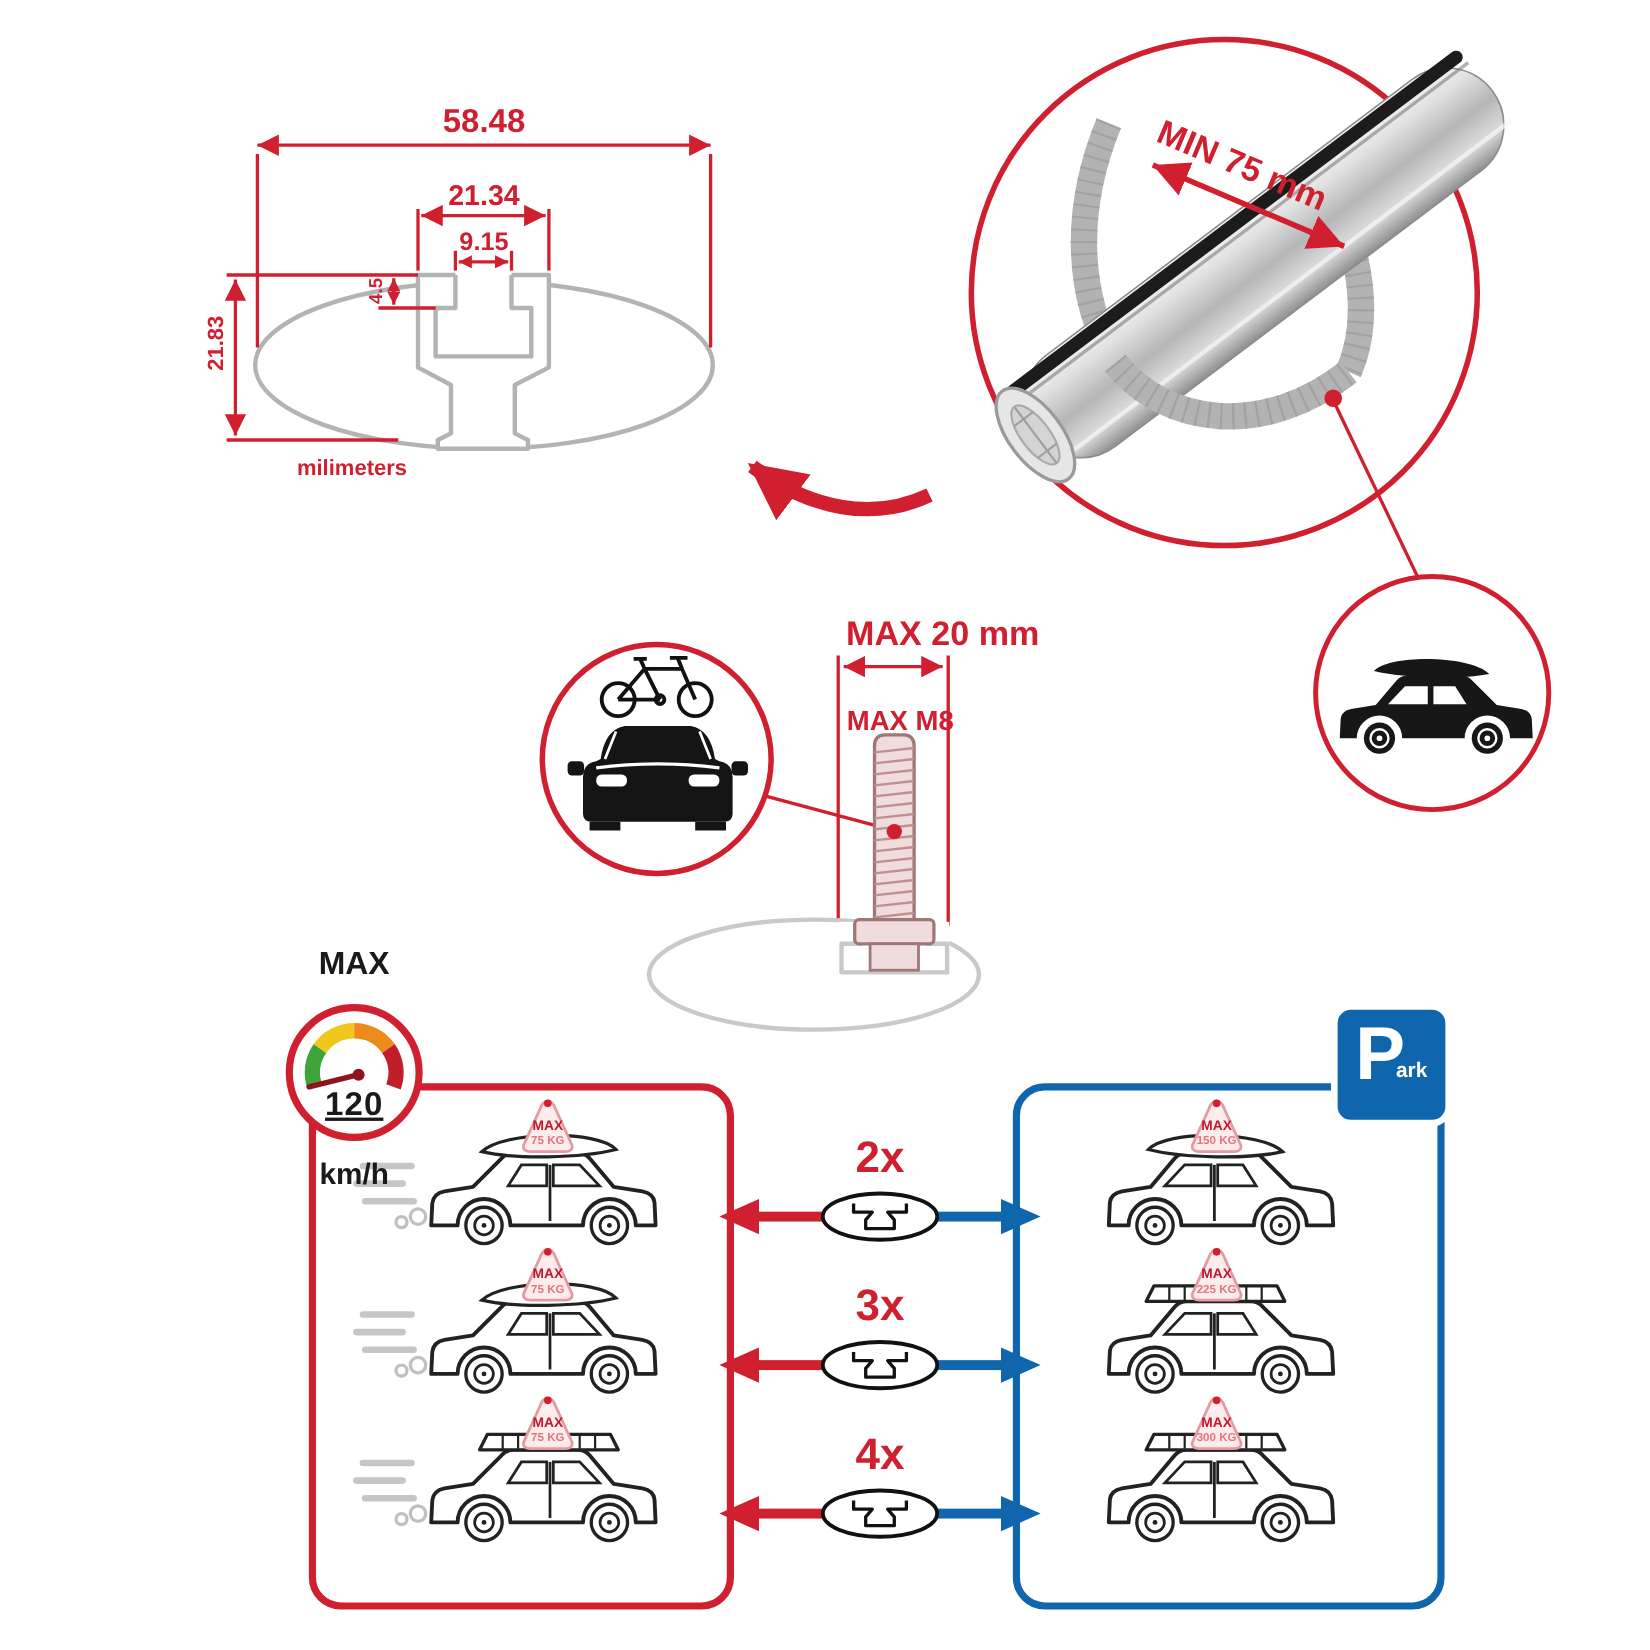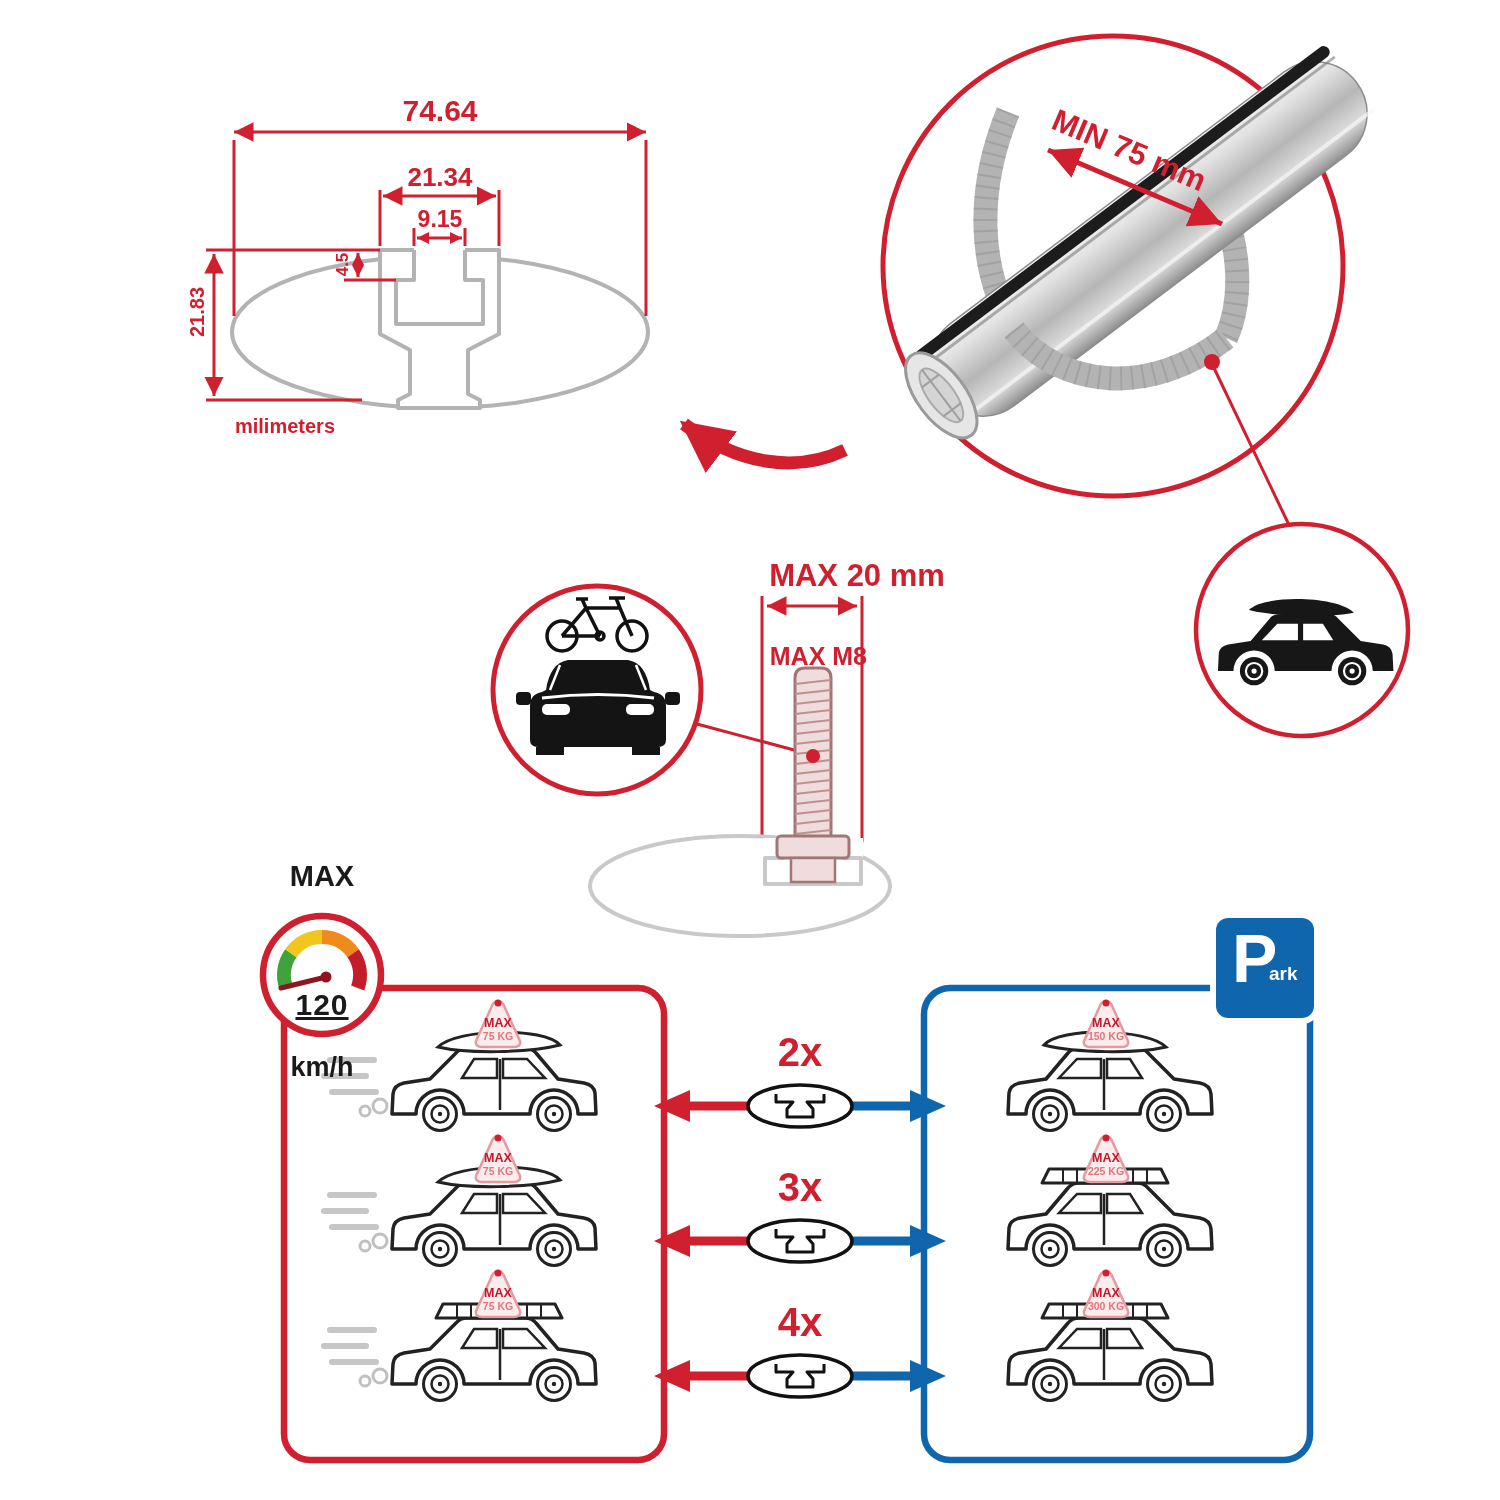--- a/index.html
+++ b/index.html
@@ -281,26 +281,26 @@
     <circle cx="322" cy="975" r="59" fill="#fff" stroke="#d01f2f" stroke-width="6.5"></circle>
     <path d="M286.3,988 A38,38 0 0 1 290.9,953.2" fill="none" stroke="#3fa33a" stroke-width="14"></path>
     <path d="M290.9,953.2 A38,38 0 0 1 322,937" fill="none" stroke="#f2c71d" stroke-width="14"></path>
     <path d="M322,937 A38,38 0 0 1 353.1,953.2" fill="none" stroke="#ef8b1d" stroke-width="14"></path>
     <path d="M353.1,953.2 A38,38 0 0 1 357.7,988" fill="none" stroke="#c21d2a" stroke-width="14"></path>
     <line x1="326" y1="977" x2="281" y2="988" stroke="#8f1420" stroke-width="5" stroke-linecap="round"></line>
     <circle cx="326" cy="977" r="5.5" fill="#8f1420"></circle>
   </g>
 </svg>
 
-<div class="lbl f30" style="left:370px;top:96px;width:140px;">74.64</div>
+<div class="lbl f30" style="left:370px;top:96px;width:140px;">58.48</div>
 <div class="lbl f26" style="left:380px;top:164px;width:120px;">21.34</div>
 <div class="lbl f23" style="left:395px;top:208px;width:90px;">9.15</div>
 <div class="lbl f17 rot-ccw" style="left:320px;top:256px;width:44px;">4.5</div>
 <div class="lbl f20 rot-ccw" style="left:142px;top:302px;width:110px;">21.83</div>
-<div class="lbl f20" style="left:200px;top:416px;width:170px;text-align:center;">milimeters</div>
+<div class="lbl f20" style="left:200px;top:416px;width:170px;text-align:right;">milimeters</div>
 
 <div class="lbl f31 min-rot" style="left:1060px;top:104px;width:220px;">MIN 75 mm</div>
 
 <div class="lbl f31" style="left:722px;top:560px;width:190px;margin-left:40px;">MAX 20 mm</div>
 <div class="lbl f25" style="left:757px;top:644px;width:110px;text-align:right;">MAX M8</div>
 
 <div class="lbl f29 black" style="left:277px;top:862px;width:90px;">MAX</div>
 <div class="lbl gauge-val black" style="left:282px;top:990px;width:80px;">120</div>
 <div class="lbl f27 black" style="left:272px;top:1054px;width:100px;">km/h</div>
 

